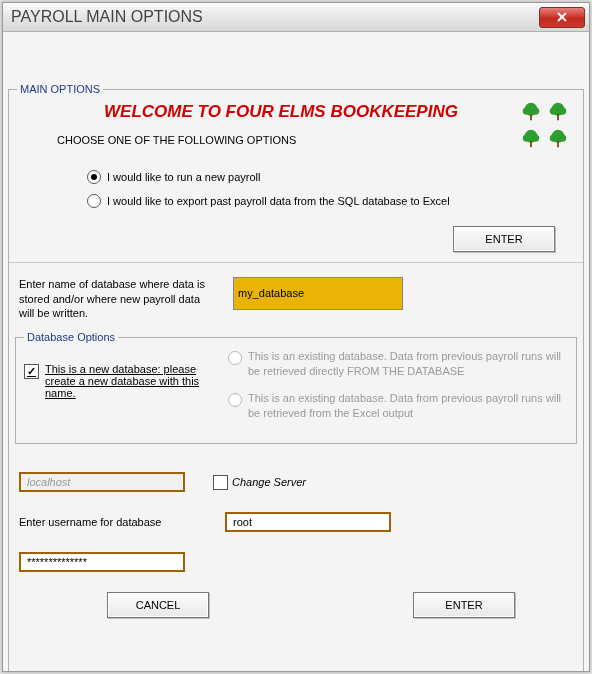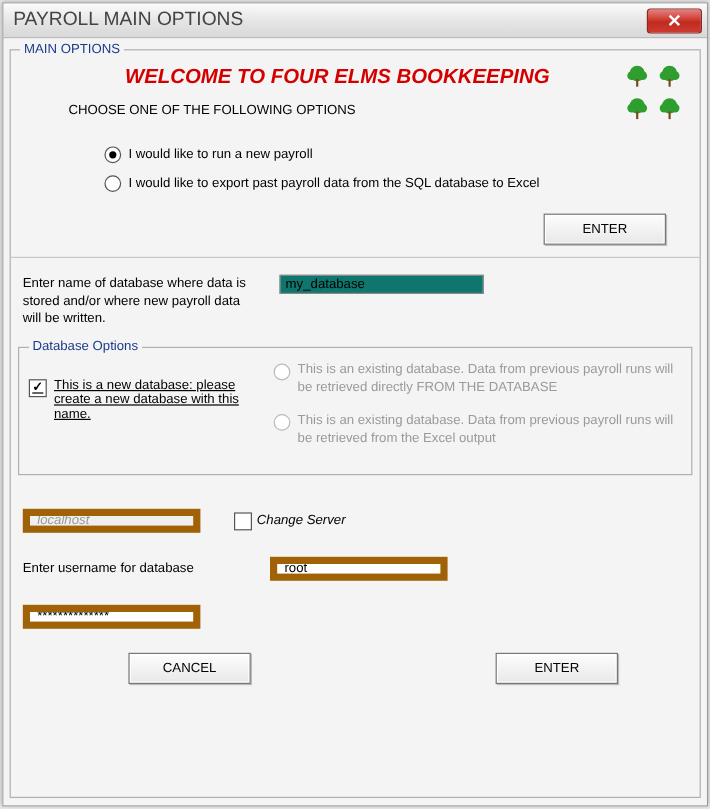--- a/index.html
+++ b/index.html
@@ -44,20 +44,21 @@
     justify-content: center;
     cursor: pointer;
   }
   .close-btn svg { width: 10px; height: 10px; }
 
   .body-area {
     flex: 1;
     padding: 3px 5px 6px 5px;
     background: #f4f4f4;
     overflow: hidden;
+    margin-top: 48px;
   }
 
   fieldset.main-options {
     border: 1px solid #b0b0b0;
     margin: 0;
     padding: 4px 8px 8px 8px;
     height: 630px;
     box-sizing: border-box;
     position: relative;
   }
@@ -126,22 +127,22 @@
 
   .db-name-row {
     display: flex;
     align-items: flex-start;
     gap: 24px;
     padding: 0 6px 0 2px;
   }
   .db-name-row .lbl { width: 190px; line-height: 1.35; }
   .db-name-input {
     width: 170px;
-    height: 16px;
-    background: #0f766e;
+    height: 33px;
+    background: #eab308;
     border: 1px solid #888;
     padding: 1px 4px;
     font: inherit;
     box-sizing: border-box;
   }
 
   fieldset.db-options {
     border: 1px solid #b0b0b0;
     margin: 10px -2px 0 -2px;
     padding: 6px 8px 10px 8px;
@@ -185,23 +186,23 @@
   .server-block { margin-top: 28px; }
   .server-row {
     display: flex;
     align-items: center;
     gap: 16px;
     margin-bottom: 20px;
     padding-left: 2px;
   }
   .server-row .lbl { width: 190px; }
   .text-input {
-    width: 148px;
+    width: 166px;
     height: 20px;
-    border: 6px solid #a16207;
+    border: 2px solid #a16207;
     background: #fff;
     padding: 1px 6px;
     font: inherit;
     box-sizing: border-box;
   }
   .text-input.disabled {
     background: #f0f0f0;
     color: #9a9a9a;
     font-style: italic;
   }

